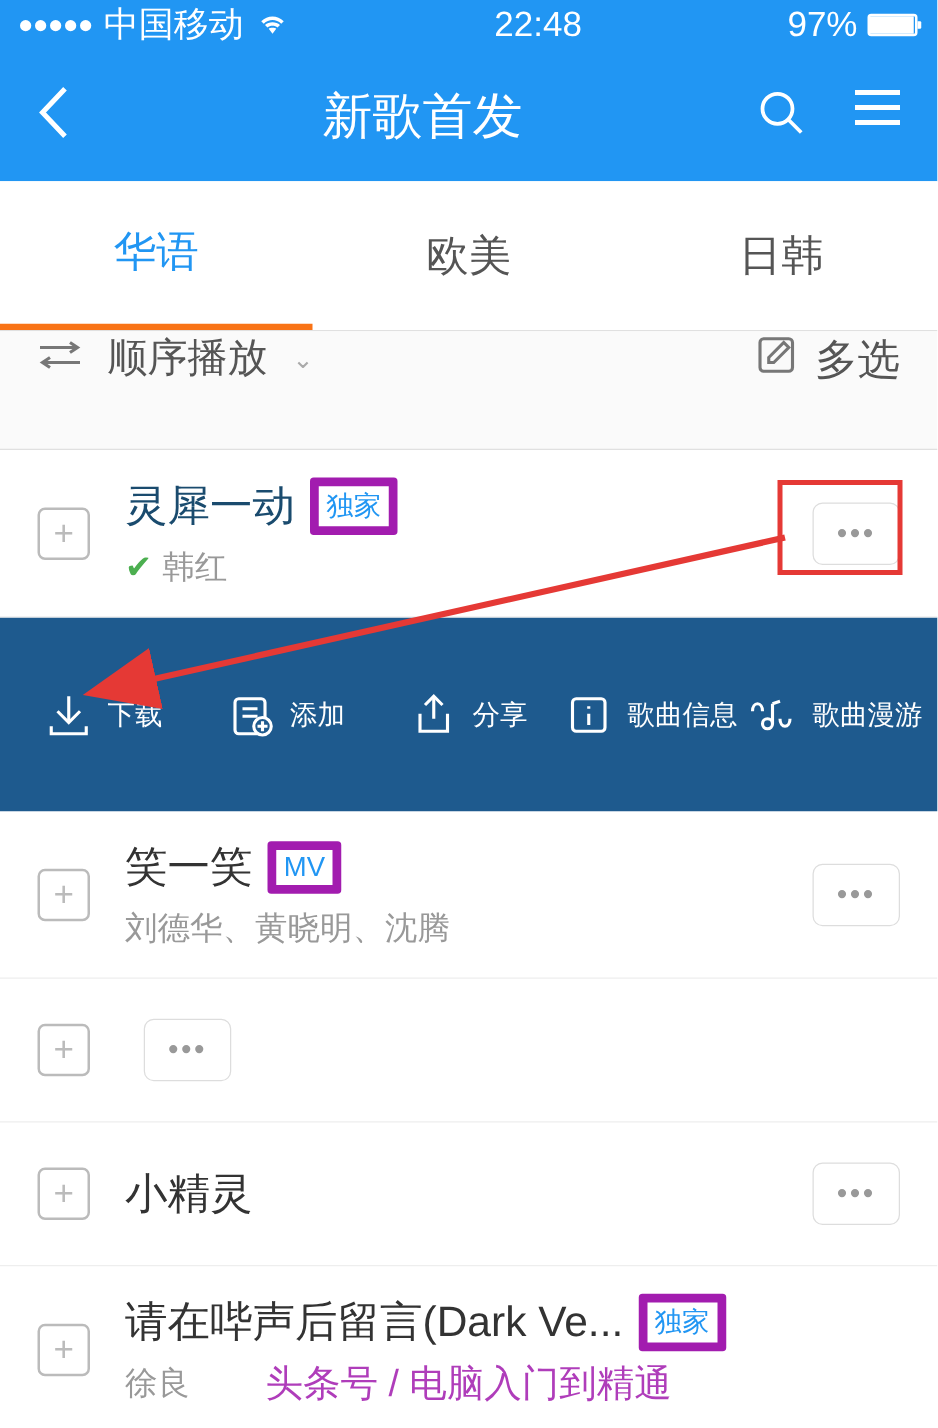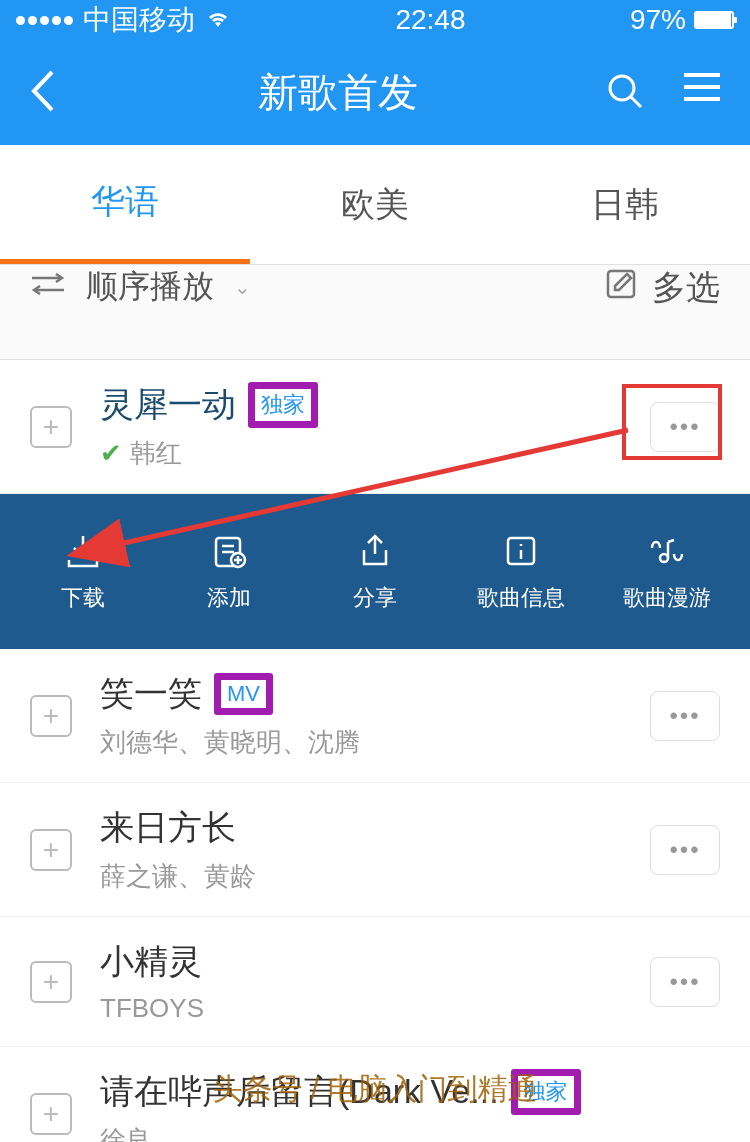--- a/index.html
+++ b/index.html
@@ -34,28 +34,28 @@
     .song-info { flex: 1; min-width: 0; }
     .song-title-row { display: flex; align-items: center; gap: 12px; }
     .song-title { font-size: 34px; color: #333; white-space: nowrap; overflow: hidden; text-overflow: ellipsis; }
     .song-title.dark { color: #1a4b6e; }
     .badge { font-size: 22px; color: #2196f3; border: 7px solid #a21caf; padding: 1px 6px; border-radius: 3px; }
     .song-artist { font-size: 26px; color: #999; margin-top: 8px; white-space: nowrap; overflow: hidden; text-overflow: ellipsis; }
     .song-artist .check { color: #4caf50; margin-right: 8px; }
     .more-btn { width: 70px; height: 50px; border: 1.5px solid #ddd; border-radius: 8px; display: flex; align-items: center; justify-content: center; color: #999; font-size: 24px; letter-spacing: 2px; margin-left: 15px; }
     
     .action-panel { background: #1e5a8e; height: 155px; display: flex; padding: 0 10px; }
-    .action-item { flex: 1; display: flex; flex-direction: column; align-items: center; justify-content: center; color: #fff; gap: 12px; }
+    .action-item { flex: 1; display: flex; flex-direction: row; align-items: center; justify-content: center; color: #fff; gap: 12px; }
     .action-icon { height: 40px; display: flex; align-items: center; }
     .action-label { font-size: 22px; }
     
     .red-box { position: absolute; border: 4px solid #e53935; }
     .arrow-line { position: absolute; pointer-events: none; }
     
-    .watermark { position: absolute; bottom: 32px; left: 50%; transform: translateX(-50%); color: #a16207; font-size: 30px; font-weight: 500; opacity: 0.85; white-space: nowrap; }
+    .watermark { position: absolute; bottom: 14px; left: 50%; transform: translateX(-50%); color: #a21caf; font-size: 30px; font-weight: 500; opacity: 0.85; white-space: nowrap; }
   </style>
 </head>
 <body>
 
 <div class="status-bar">
   <div class="status-left">
     <div class="status-dots">
       <span class="dot"></span>
         <span class="dot"></span>
         <span class="dot"></span>
@@ -219,36 +219,29 @@
         <span class="song-title">笑一笑</span>
         <span class="badge">MV</span>
       </div>
       <div class="song-artist">刘德华、黄晓明、沈腾</div>
     </div>
     <div class="more-btn">•••</div>
   </div>
 
   <div class="song-item">
     <div class="add-box">+</div>
-    <div class="song-info">
-      <div class="song-title-row">
-        <span class="song-title">来日方长</span>
-      </div>
-      <div class="song-artist">薛之谦、黄龄</div>
-    </div>
     <div class="more-btn">•••</div>
   </div>
 
   <div class="song-item">
     <div class="add-box">+</div>
     <div class="song-info">
       <div class="song-title-row">
         <span class="song-title">小精灵</span>
       </div>
-      <div class="song-artist">TFBOYS</div>
     </div>
     <div class="more-btn">•••</div>
   </div>
 
   <div class="song-item" style="border-bottom:none;">
     <div class="add-box">+</div>
     <div class="song-info">
       <div class="song-title-row">
         <span class="song-title">请在哔声后留言(Dark Ve...</span>
         <span class="badge">独家</span>

